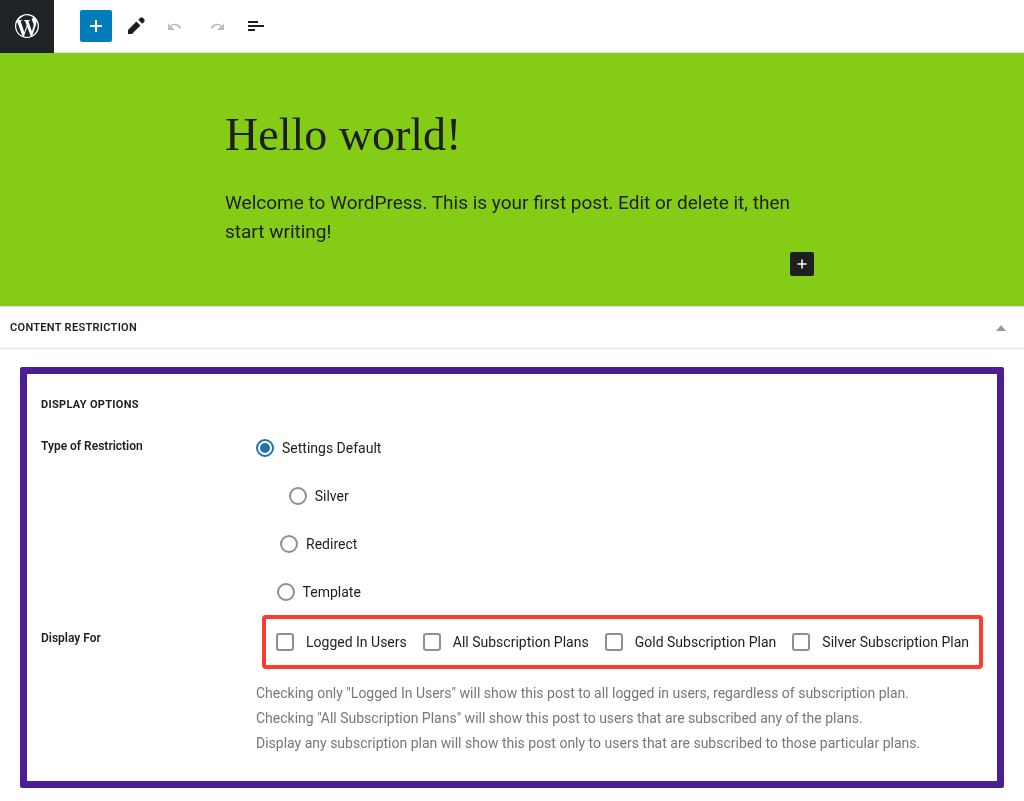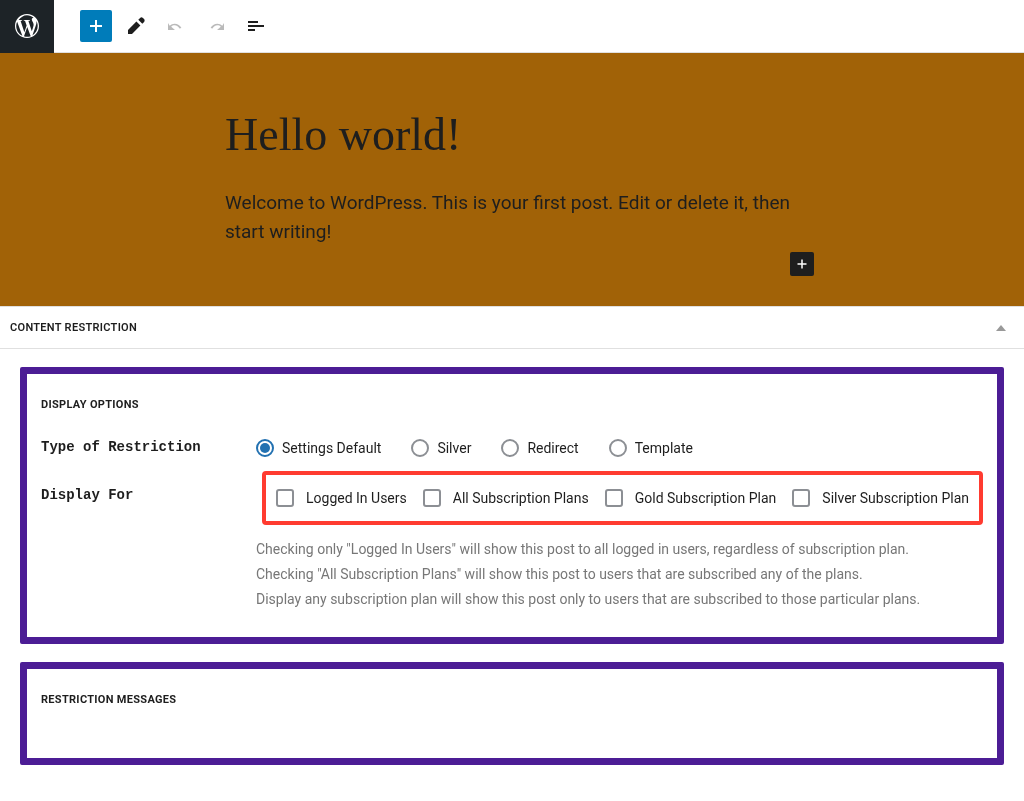--- a/index.html
+++ b/index.html
@@ -45,21 +45,21 @@
       border: none;
       background: transparent;
       display: flex;
       align-items: center;
       justify-content: center;
       cursor: pointer;
     }
     .toolbar-btn svg { width: 24px; height: 24px; }
     .toolbar-btn.disabled { opacity: 0.3; cursor: default; }
     .editor-area {
-      background: #a16207;
+      background: #84cc16;
       padding: 55px 0 60px 0;
       position: relative;
     }
     .editor-content {
       max-width: 580px;
       margin-left: 225px;
     }
     .post-title {
       font-family: "Times New Roman", Georgia, serif;
       font-size: 46px;
@@ -118,31 +118,31 @@
       color: #1e1e1e;
       margin-bottom: 28px;
       text-transform: uppercase;
     }
     .field-row {
       display: flex;
       margin-bottom: 14px;
     }
     .field-label {
       width: 215px;
-      font-size: 14px;
+      font-size: 12px;
       font-weight: 600;
       color: #1e1e1e;
       flex-shrink: 0;
-      font-family: Liberation Mono, monospace;
     }
     .field-options {
       display: flex;
       gap: 30px;
       align-items: center;
       flex-wrap: wrap;
+      flex-direction: column;
     }
     .radio-opt {
       display: flex;
       align-items: center;
       gap: 8px;
       font-size: 14px;
       color: #1e1e1e;
       cursor: pointer;
     }
     .radio-icon {

